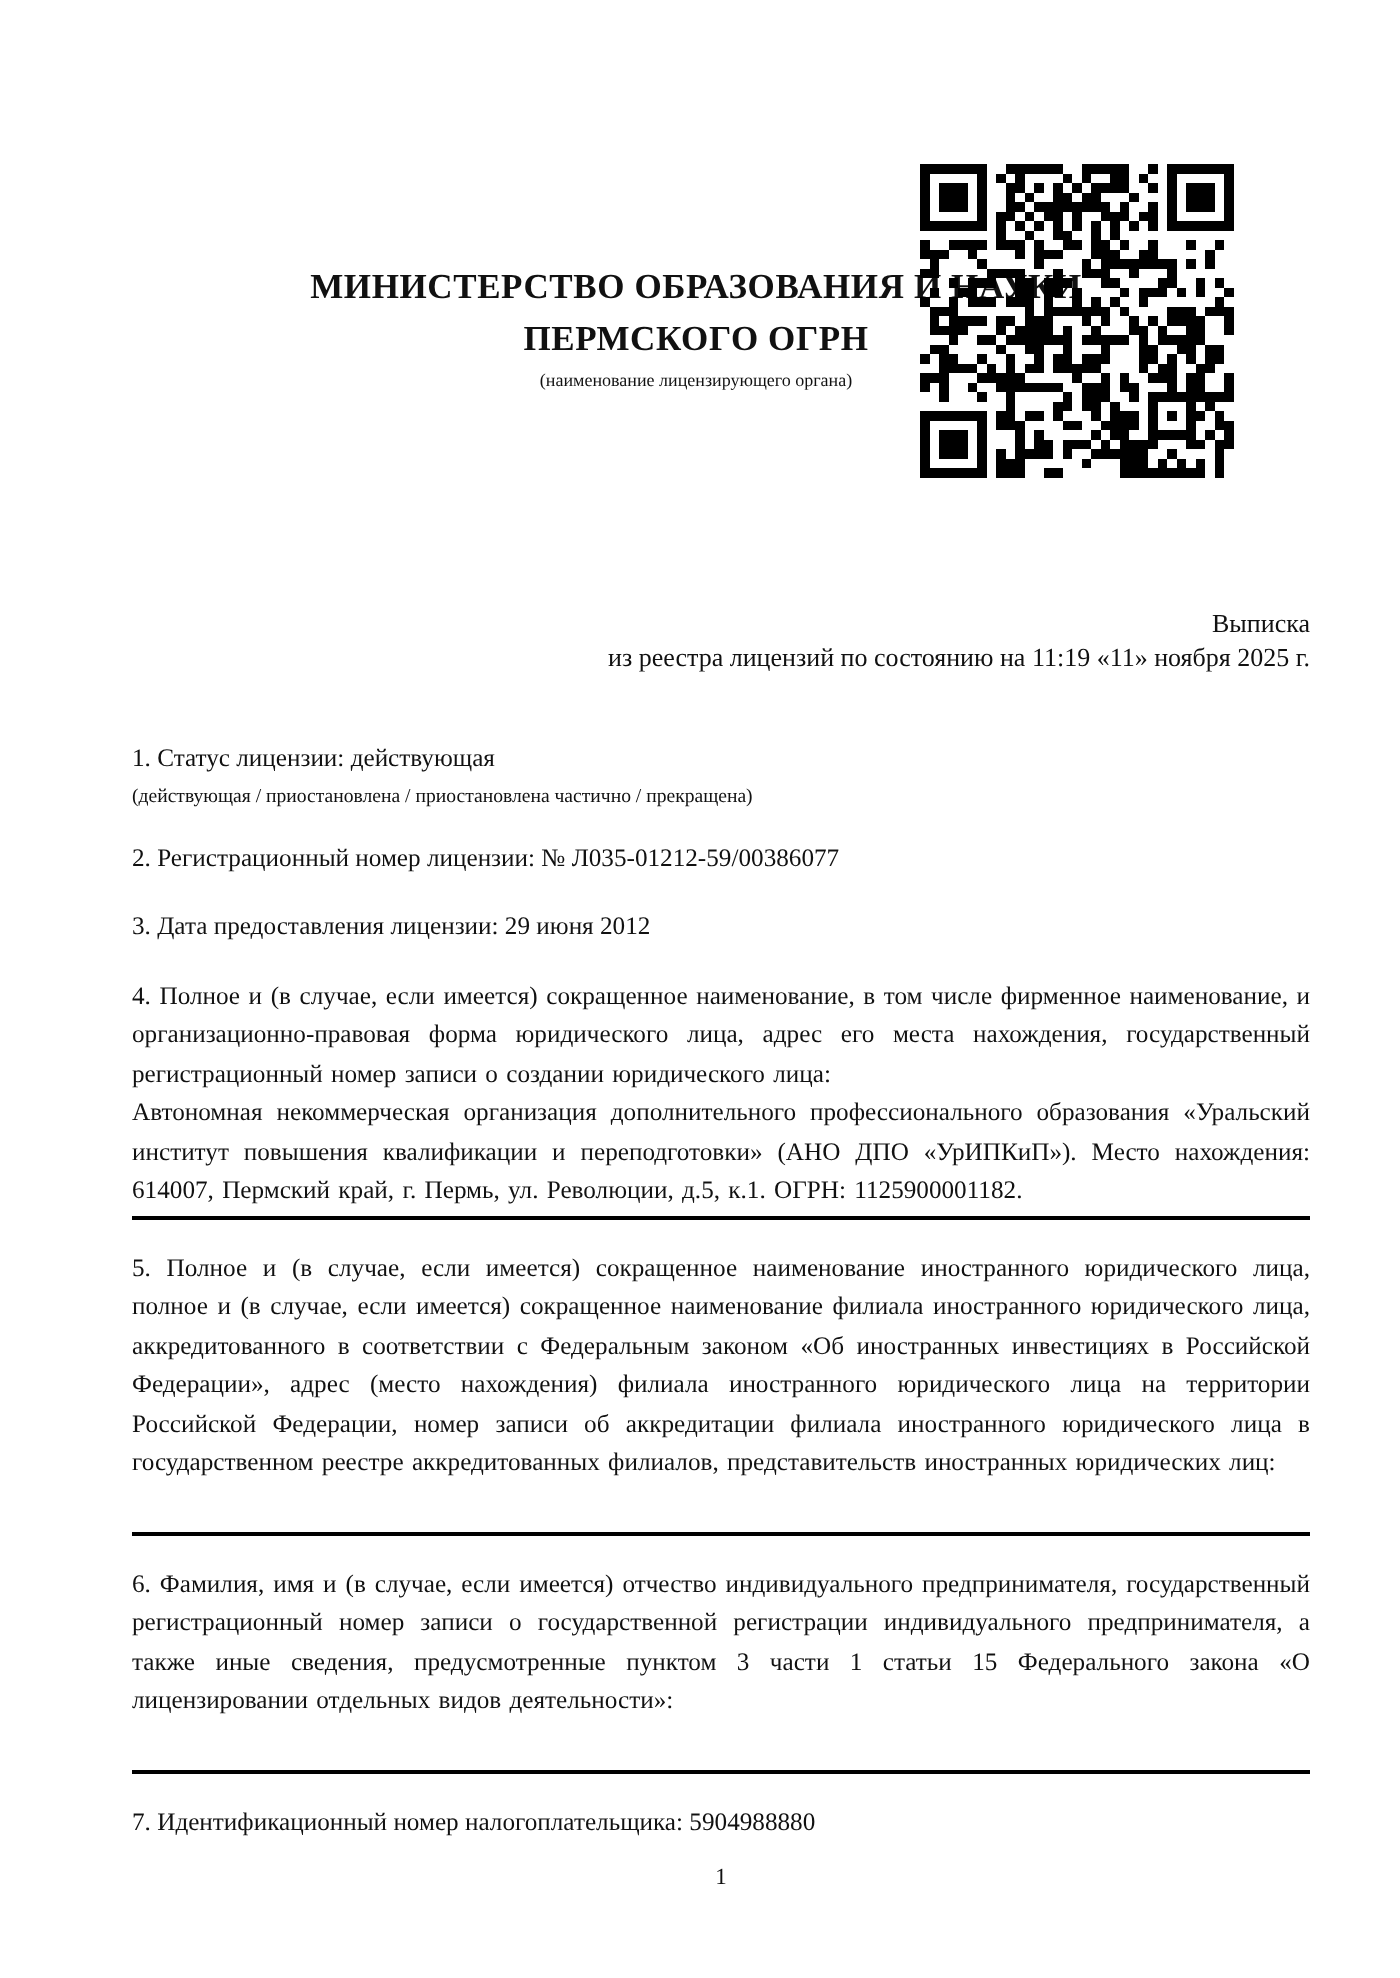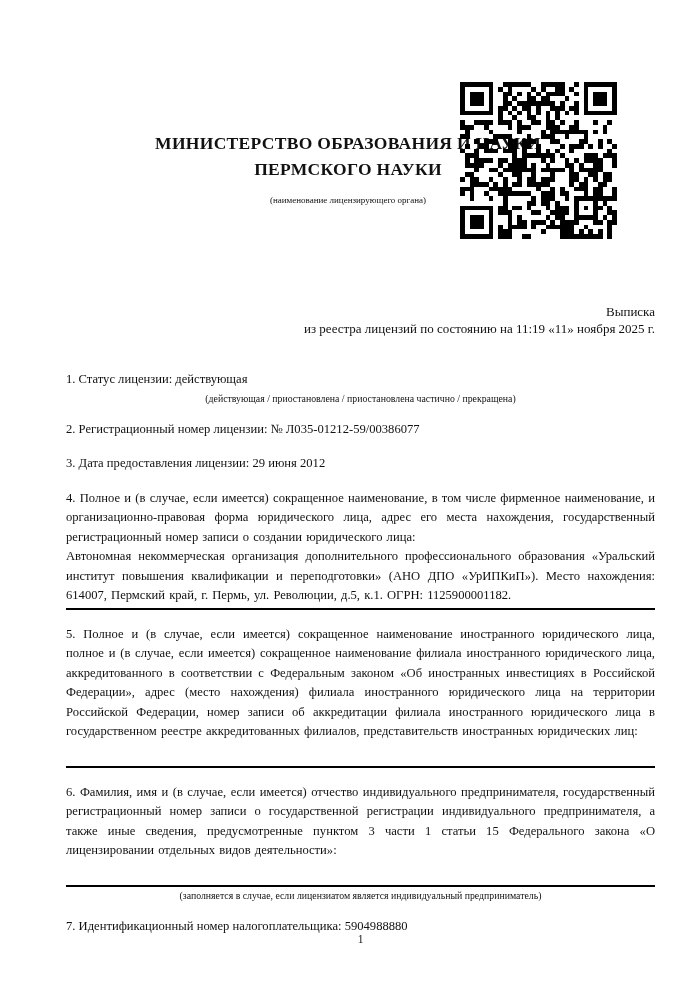--- a/index.html
+++ b/index.html
@@ -32,21 +32,21 @@
     text-align: center;
   }
   .ministry-name {
     font-weight: bold;
     font-size: 17.5px;
     line-height: 26px;
     letter-spacing: 0.3px;
   }
   .ministry-note {
     font-size: 9px;
-    margin-top: 13px;
+    margin-top: 3px;
   }
   .qr {
     position: absolute;
     top: 82px;
     right: 38px;
     width: 157px;
     height: 157px;
   }
   .qr svg { display: block; }
   
@@ -65,21 +65,21 @@
   .item-text {
     line-height: 19.5px;
   }
   .item-text.justify {
     text-align: justify;
     word-spacing: 1px;
   }
   .note {
     font-size: 9.8px;
     line-height: 13px;
-    text-align: center;
+    text-align: left;
     margin-top: 2px;
     margin-bottom: 2px;
   }
   .blank-line { height: 22px; }
   .rule {
     border-top: 2px solid #000000;
     height: 0;
     margin-top: 2px;
   }
   .page-number {
@@ -93,21 +93,21 @@
 </style>
 </head>
 <body>
 
 <div class="page">
   <div class="content">
 
     <div class="header-row">
       <div class="ministry">
         <div class="ministry-name">МИНИСТЕРСТВО ОБРАЗОВАНИЯ И НАУКИ</div>
-        <div class="ministry-name">ПЕРМСКОГО НАУКИ</div>
+        <div class="ministry-name">ПЕРМСКОГО ОГРН</div>
         <div class="ministry-note">(наименование лицензирующего органа)</div>
       </div>
       <div class="qr" id="qr-box">
           <svg width="157" height="157" viewBox="0 0 33 33" shape-rendering="crispEdges" fill="#000000">
             <rect x="0" y="0" width="1" height="1"></rect>
             <rect x="1" y="0" width="1" height="1"></rect>
             <rect x="2" y="0" width="1" height="1"></rect>
             <rect x="3" y="0" width="1" height="1"></rect>
             <rect x="4" y="0" width="1" height="1"></rect>
             <rect x="5" y="0" width="1" height="1"></rect>
@@ -685,21 +685,20 @@
         </div>
         <div class="item">
           <p class="item-text justify">5. Полное и (в случае, если имеется) сокращенное наименование иностранного юридического лица, полное и (в случае, если имеется) сокращенное наименование филиала иностранного юридического лица, аккредитованного в соответствии с Федеральным законом «Об иностранных инвестициях в Российской Федерации», адрес (место нахождения) филиала иностранного юридического лица на территории Российской Федерации, номер записи об аккредитации филиала иностранного юридического лица в государственном реестре аккредитованных филиалов, представительств иностранных юридических лиц:</p>
           <div class="blank-line"></div>
           <div class="rule"></div>
         </div>
         <div class="item">
           <p class="item-text justify">6. Фамилия, имя и (в случае, если имеется) отчество индивидуального предпринимателя, государственный регистрационный номер записи о государственной регистрации индивидуального предпринимателя, а также иные сведения, предусмотренные пунктом 3 части 1 статьи 15 Федерального закона «О лицензировании отдельных видов деятельности»:</p>
           <div class="blank-line"></div>
           <div class="rule"></div>
-          <div class="note">(заполняется в случае, если лицензиатом является индивидуальный предприниматель)</div>
         </div>
         <div class="item">
           <p class="item-text">7. Идентификационный номер налогоплательщика: 5904988880</p>
         </div>
       </div>
 
   </div>
   <div class="page-number">1</div>
 </div>
 

